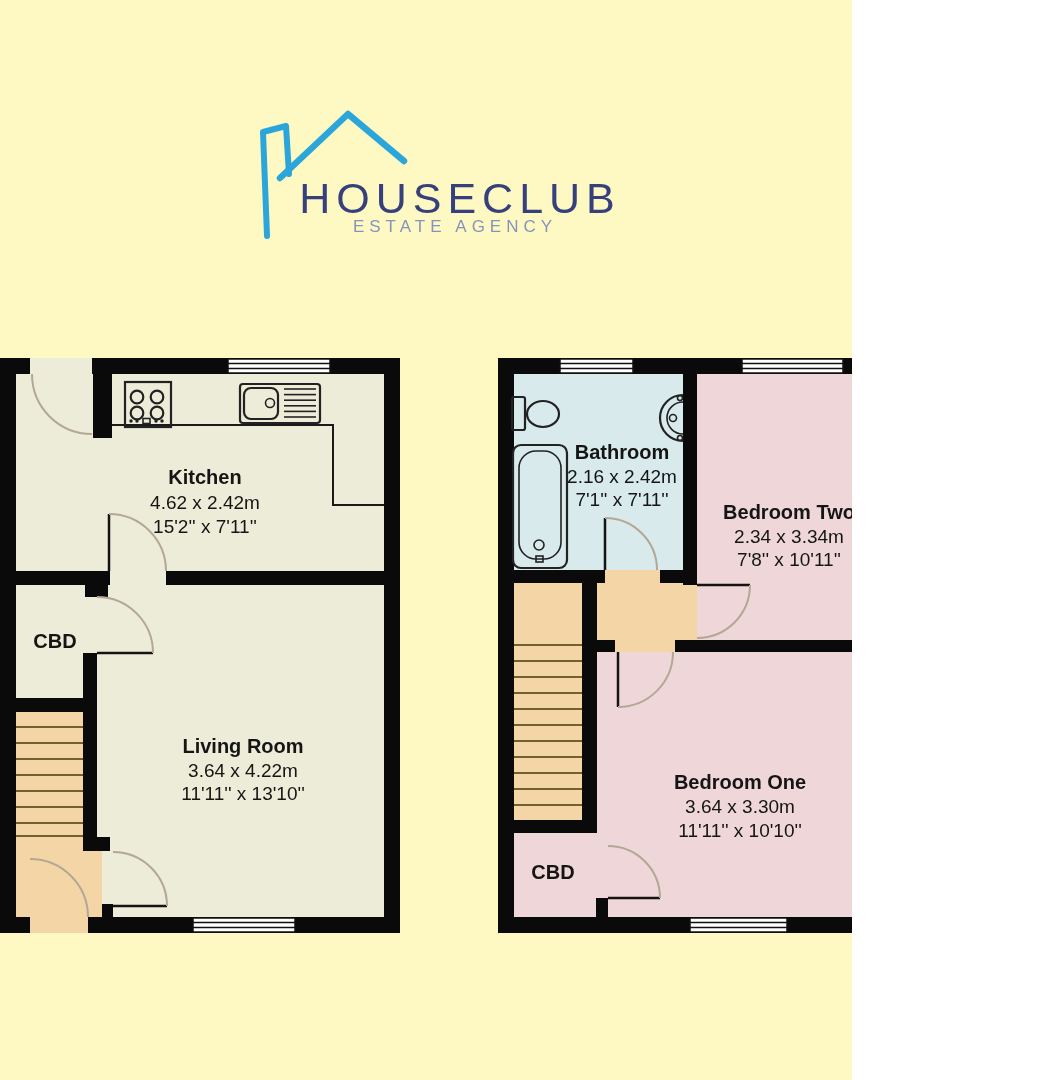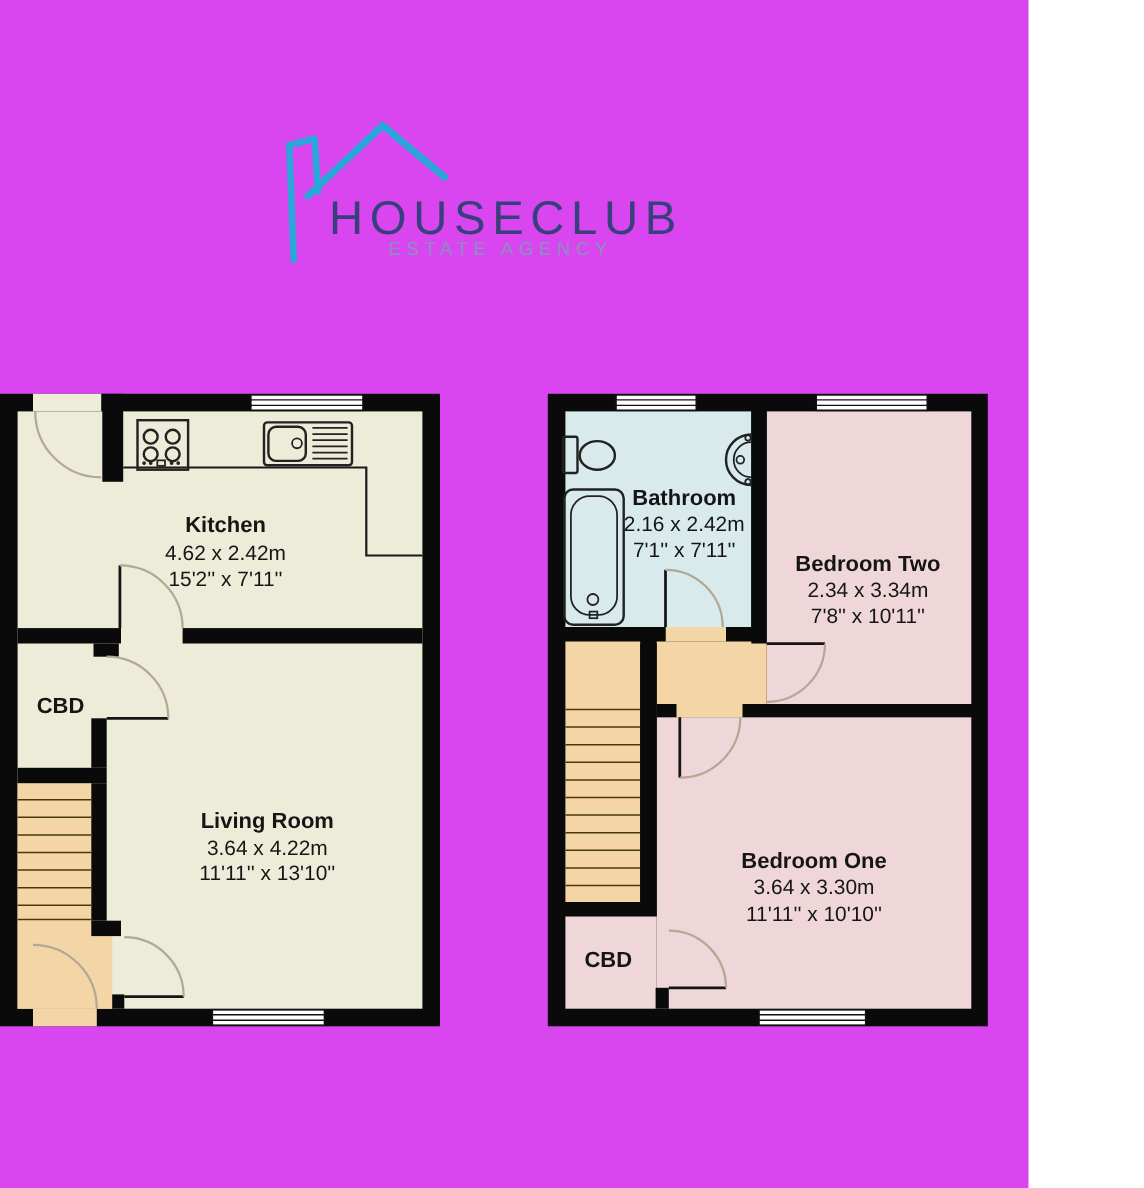--- a/index.html
+++ b/index.html
@@ -1,16 +1,16 @@
 <!DOCTYPE html>
 <html><head>
 <meta charset="utf-8">
 <style>
   html,body{margin:0;padding:0;background:#ffffff;}
-  .page{position:relative;width:935px;height:1080px;background:#d946ef;overflow:hidden;}
+  .page{position:relative;width:852px;height:1080px;background:#fef9c3;overflow:hidden;}
   svg{display:block;}
   .wall{fill:#0a0a0a;}
   .window{fill:#ffffff;stroke:#111111;stroke-width:1.5;}
   .winline{stroke:#111111;stroke-width:1.3;}
   .arc{fill:none;stroke:#b3a795;stroke-width:2;}
   .leaf{stroke:#141414;stroke-width:2.5;}
   .fixture{fill:none;stroke:#222222;stroke-width:2.2;}
   .fixture-thin{fill:none;stroke:#222222;stroke-width:1.6;}
   .counter{fill:none;stroke:#1a1a1a;stroke-width:2;}
   .step{stroke:#47390f;stroke-width:1.4;}

